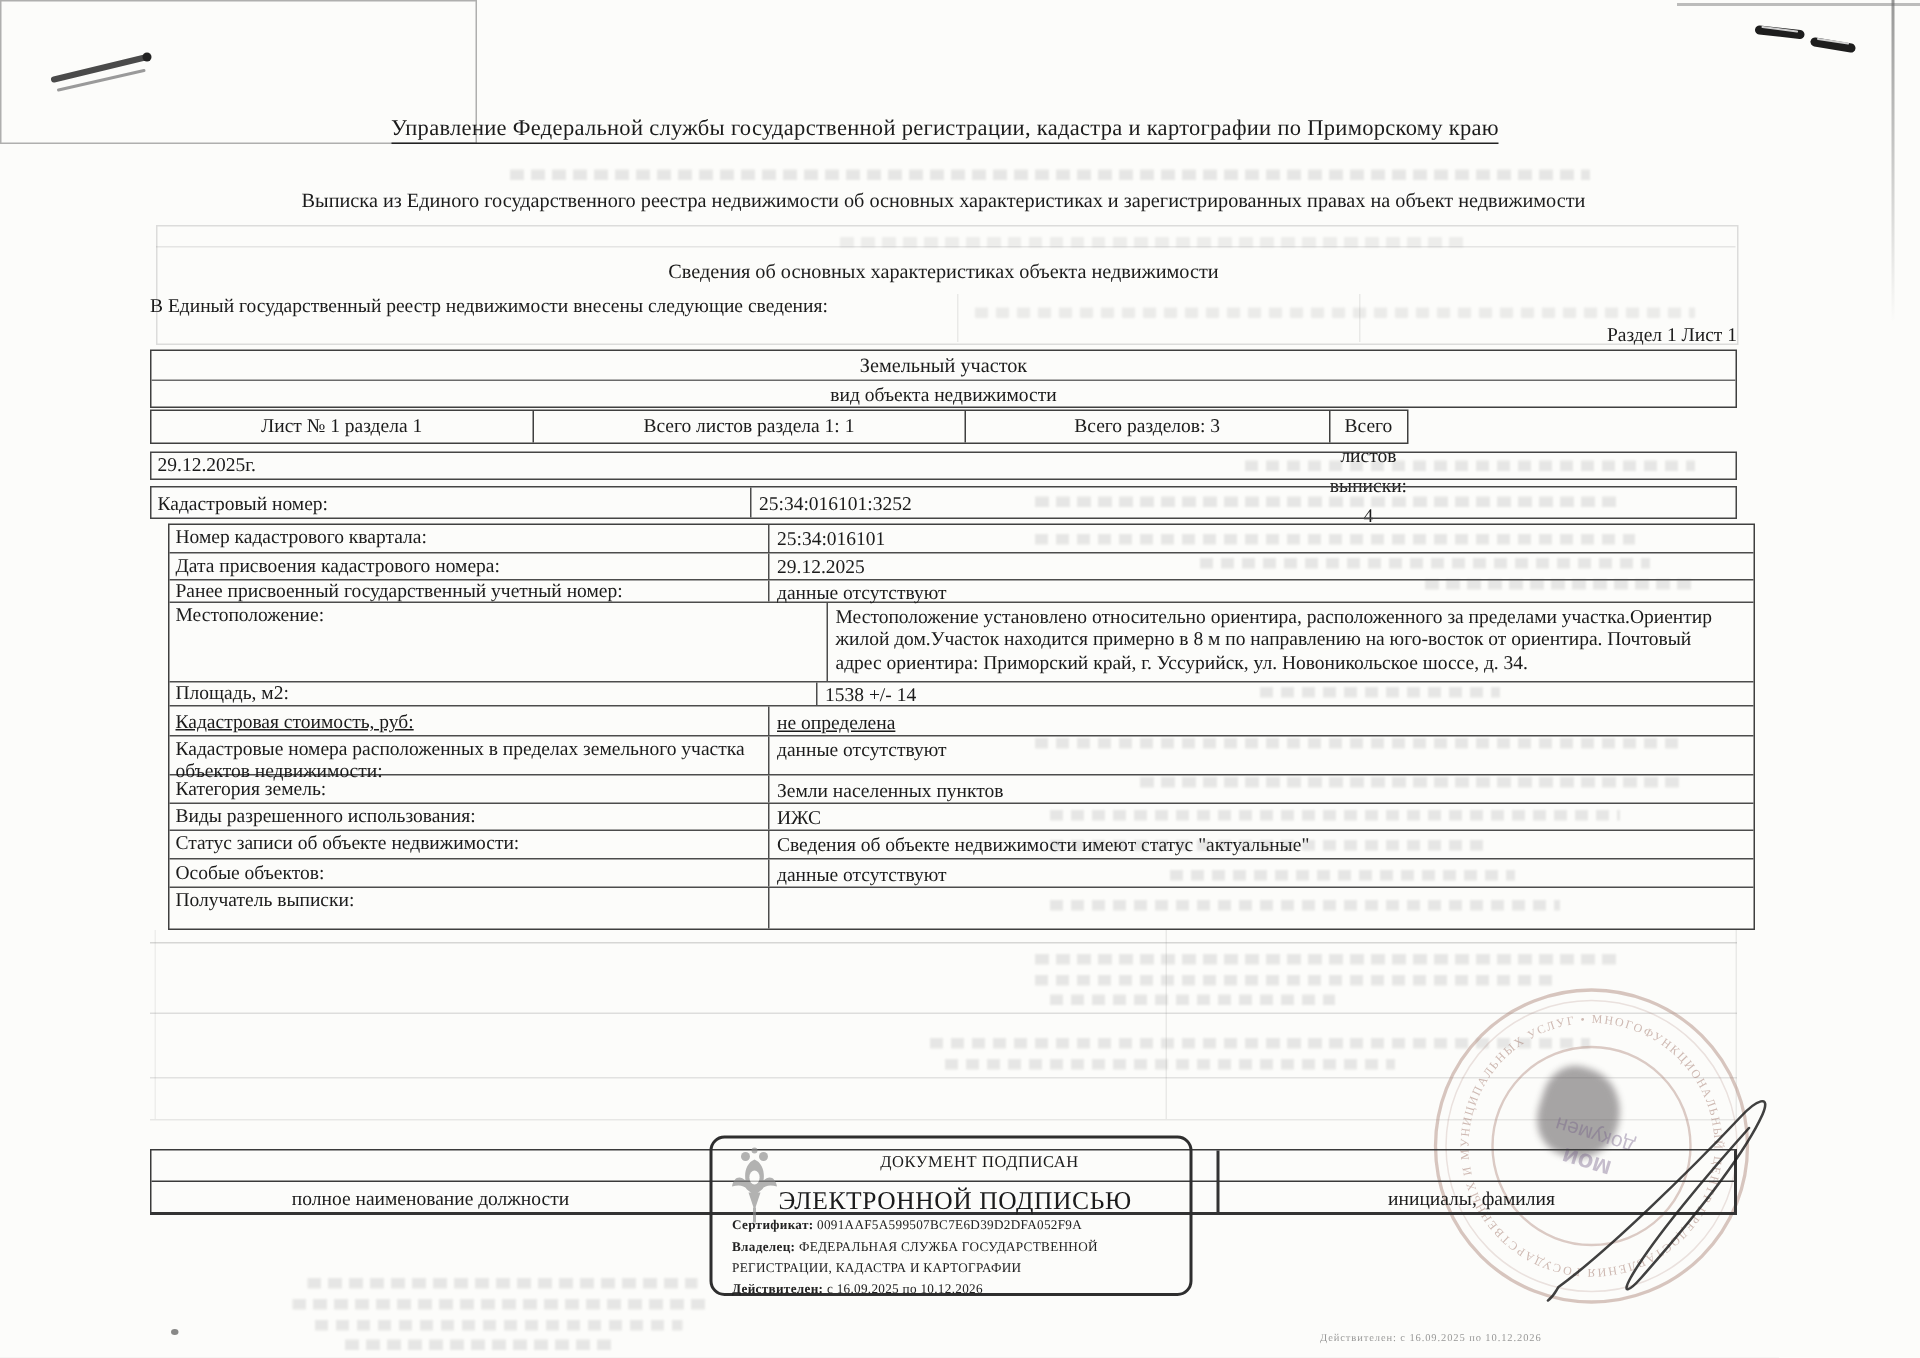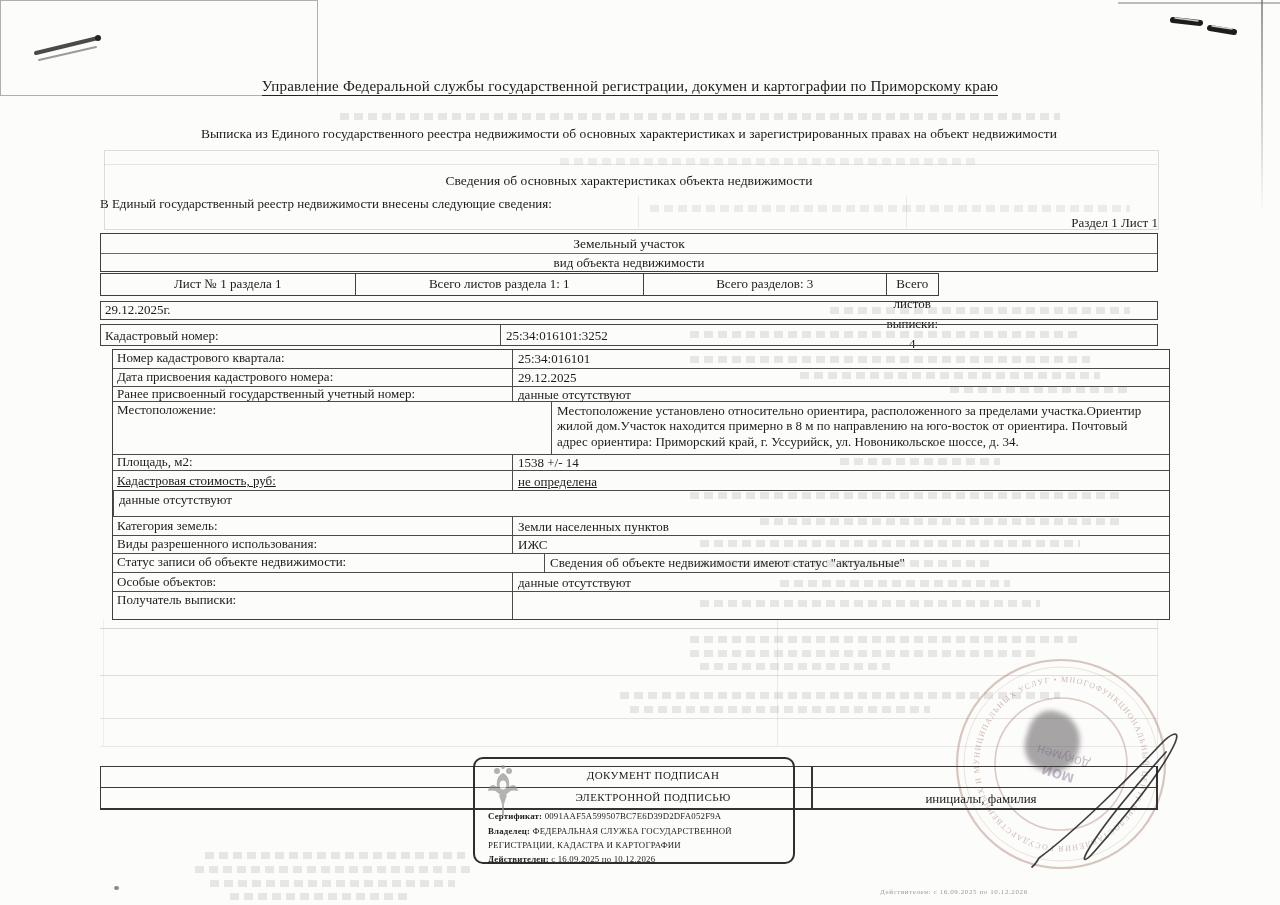--- a/index.html
+++ b/index.html
@@ -40,21 +40,21 @@
   
   .sig-strip{left:100px; top:766px; width:1058px; height:44px; border-top:1.5px solid #3a3a3a; border-bottom:2px solid #333; border-left:1.5px solid #3a3a3a; border-right:2px solid #333; box-sizing:border-box;}
   .sig-mid{position:absolute; left:0; top:20px; width:100%; height:1.2px; background:#3a3a3a;}
   .sig-div{position:absolute; left:710px; top:0; width:2px; height:100%; background:#333;}
   .sig-cap{position:absolute; top:24px; font-size:13px; line-height:16px; text-align:center;}
   .cap-left{left:0; width:372px;}
   .cap-right{left:712px; width:312px;padding-left:12px;}
   
   .esign{left:473px; top:757px; width:322px; height:107px; border:2.5px solid #2e2e2e; border-radius:10px; box-sizing:border-box;}
   .esign .t1{position:absolute; left:44px; top:10px; width:268px; text-align:center; font-size:11px; letter-spacing:.4px;}
-  .esign .t2{position:absolute; left:44px; top:32px; width:268px; text-align:center; font-size:11px; letter-spacing:.4px;}
+  .esign .t2{position:absolute; left:44px; top:32px; width:268px; font-size:17px; letter-spacing:.4px;}
   .esign .meta{position:absolute; left:13px; font-size:8.8px; letter-spacing:.2px; white-space:nowrap; color:#222;}
   .esign .meta b{font-weight:bold;}
   .m1{top:52px;} .m2{top:67px;} .m3{top:81px;} .m4{top:95px; font-size:8.4px;}
   
   .stamp-wrap{left:945px; top:648px; width:232px; height:232px; pointer-events:none;}
   .stamp-blob{left:1026px; top:712px; width:54px; height:60px; background:#4a4548; opacity:.48; filter:blur(2.5px); border-radius:42% 58% 52% 48%; transform:rotate(18deg);}
   
   .gbar{position:absolute; height:7px; opacity:.13; filter:blur(.6px); pointer-events:none;
         background:repeating-linear-gradient(90deg,#5d5d5d 0 9px,transparent 9px 14px);}
   .gline{position:absolute; height:1.3px; background:#7d7d7d; pointer-events:none;}
@@ -79,21 +79,21 @@
     <circle cx="70" cy="10" r="3" fill="#232323"></circle>
     <line x1="11" y1="32" x2="68" y2="19" stroke="#9a9a9a" stroke-width="2" stroke-linecap="round"></line>
   </svg>
   <svg class="abs" style="left:1166px;top:10px;" width="76" height="28">
     <line x1="7" y1="10" x2="34" y2="13" stroke="#1d1d1d" stroke-width="6" stroke-linecap="round"></line>
     <line x1="44" y1="18" x2="68" y2="22" stroke="#1d1d1d" stroke-width="6" stroke-linecap="round"></line>
     <line x1="9" y1="8" x2="32" y2="11" stroke="#cfcfcf" stroke-width="1.4" stroke-linecap="round"></line>
     <line x1="46" y1="16" x2="66" y2="19" stroke="#cfcfcf" stroke-width="1.4" stroke-linecap="round"></line>
   </svg>
 
-  <div class="abs authority ctr"><span>Управление Федеральной службы государственной регистрации, докумен и картографии по Приморскому краю</span></div>
+  <div class="abs authority ctr"><span>Управление Федеральной службы государственной регистрации, кадастра и картографии по Приморскому краю</span></div>
   <div class="abs gbar" style="left:340px;top:113px;width:720px;"></div>
   <div class="abs doc-title ctr">Выписка из Единого государственного реестра недвижимости об основных характеристиках и зарегистрированных правах на объект недвижимости</div>
 
   <div class="gbox" style="left:104px;top:150px;width:1053px;height:78px;"></div>
   <div class="gline" style="left:104px;top:164px;width:1053px;opacity:.18;"></div>
   <div class="gv" style="left:638px;top:196px;height:32px;opacity:.16;"></div>
   <div class="gv" style="left:906px;top:196px;height:32px;opacity:.16;"></div>
   <div class="abs gbar" style="left:560px;top:158px;width:420px;opacity:.09;"></div>
 
   <div class="abs sec-title ctr">Сведения об основных характеристиках объекта недвижимости</div>
@@ -130,40 +130,41 @@
       <div class="avalue">29.12.2025</div>
     </div>
     <div class="arow" style="height:15px;">
       <div class="alabel" style="padding-top:0;">Ранее присвоенный государственный учетный номер:</div>
       <div class="avalue" style="padding-top:0;">данные отсутствуют</div>
     </div>
     <div class="arow" style="height:53px;gap:39px;">
       <div class="alabel">Местоположение:</div>
       <div class="avalue">Местоположение установлено относительно ориентира, расположенного за пределами участка.Ориентир жилой дом.Участок находится примерно в 8 м по направлению на юго-восток от ориентира. Почтовый адрес ориентира: Приморский край, г. Уссурийск, ул. Новоникольское шоссе, д. 34.</div>
     </div>
-    <div class="arow" style="height:16px;">
+    <div class="arow" style="height:16px;gap:32px;">
       <div class="alabel" style="padding-top:0;">Площадь, м2:</div>
       <div class="avalue" style="padding-top:0;">1538 +/- 14</div>
     </div>
     <div class="arow" style="height:20px;text-decoration:underline;">
       <div class="alabel" style="padding-top:3px;">Кадастровая стоимость, руб:</div>
       <div class="avalue" style="padding-top:3px;">не определена</div>
     </div>
     <div class="arow" style="height:26px;">
+      <div class="alabel">Кадастровые номера расположенных в пределах земельного участка объектов недвижимости:</div>
       <div class="avalue">данные отсутствуют</div>
     </div>
     <div class="arow" style="height:19px;">
       <div class="alabel" style="padding-top:2px;">Категория земель:</div>
       <div class="avalue" style="padding-top:2px;">Земли населенных пунктов</div>
     </div>
     <div class="arow" style="height:18px;">
       <div class="alabel">Виды разрешенного использования:</div>
       <div class="avalue">ИЖС</div>
     </div>
-    <div class="arow" style="height:19px;gap:32px;">
+    <div class="arow" style="height:19px;">
       <div class="alabel">Статус записи об объекте недвижимости:</div>
       <div class="avalue">Сведения об объекте недвижимости имеют статус "актуальные"</div>
     </div>
     <div class="arow" style="height:19px;">
       <div class="alabel" style="padding-top:2px;">Особые объектов:</div>
       <div class="avalue" style="padding-top:2px;">данные отсутствуют</div>
     </div>
     <div class="arow" style="height:27px;">
       <div class="alabel">Получатель выписки:</div>
       <div class="avalue"></div>
@@ -213,20 +214,21 @@
     </text>
     <g transform="rotate(197 116 116)" fill="rgba(115,95,135,.4)" font-family="Liberation Sans, sans-serif" text-anchor="middle">
       <text x="116" y="110" font-size="17" font-weight="bold">мои</text>
       <text x="116" y="128" font-size="14">докумен</text>
     </g>
   </svg>
 
   <div class="abs sig-strip">
     <div class="sig-mid"></div>
     <div class="sig-div"></div>
+    <div class="sig-cap cap-left">полное наименование должности</div>
     <div class="sig-cap cap-right">инициалы, фамилия</div>
   </div>
 
   <div class="abs esign">
     <svg style="position:absolute;left:10px;top:4px;" width="36" height="56" viewBox="0 0 36 56" opacity="0.65">
       <g fill="#8b8b8b">
         <circle cx="12" cy="8" r="3"></circle>
           <circle cx="24" cy="8" r="3"></circle>
           <circle cx="18" cy="4" r="2"></circle>
         <path d="M18,10 C13,12 11,18 12,24 C8,20 4,22 3,28 C7,27 11,27 13,30 L18,34 L23,30 C25,27 29,27 33,28 C32,22 28,20 24,24 C25,18 23,12 18,10 Z"></path>

